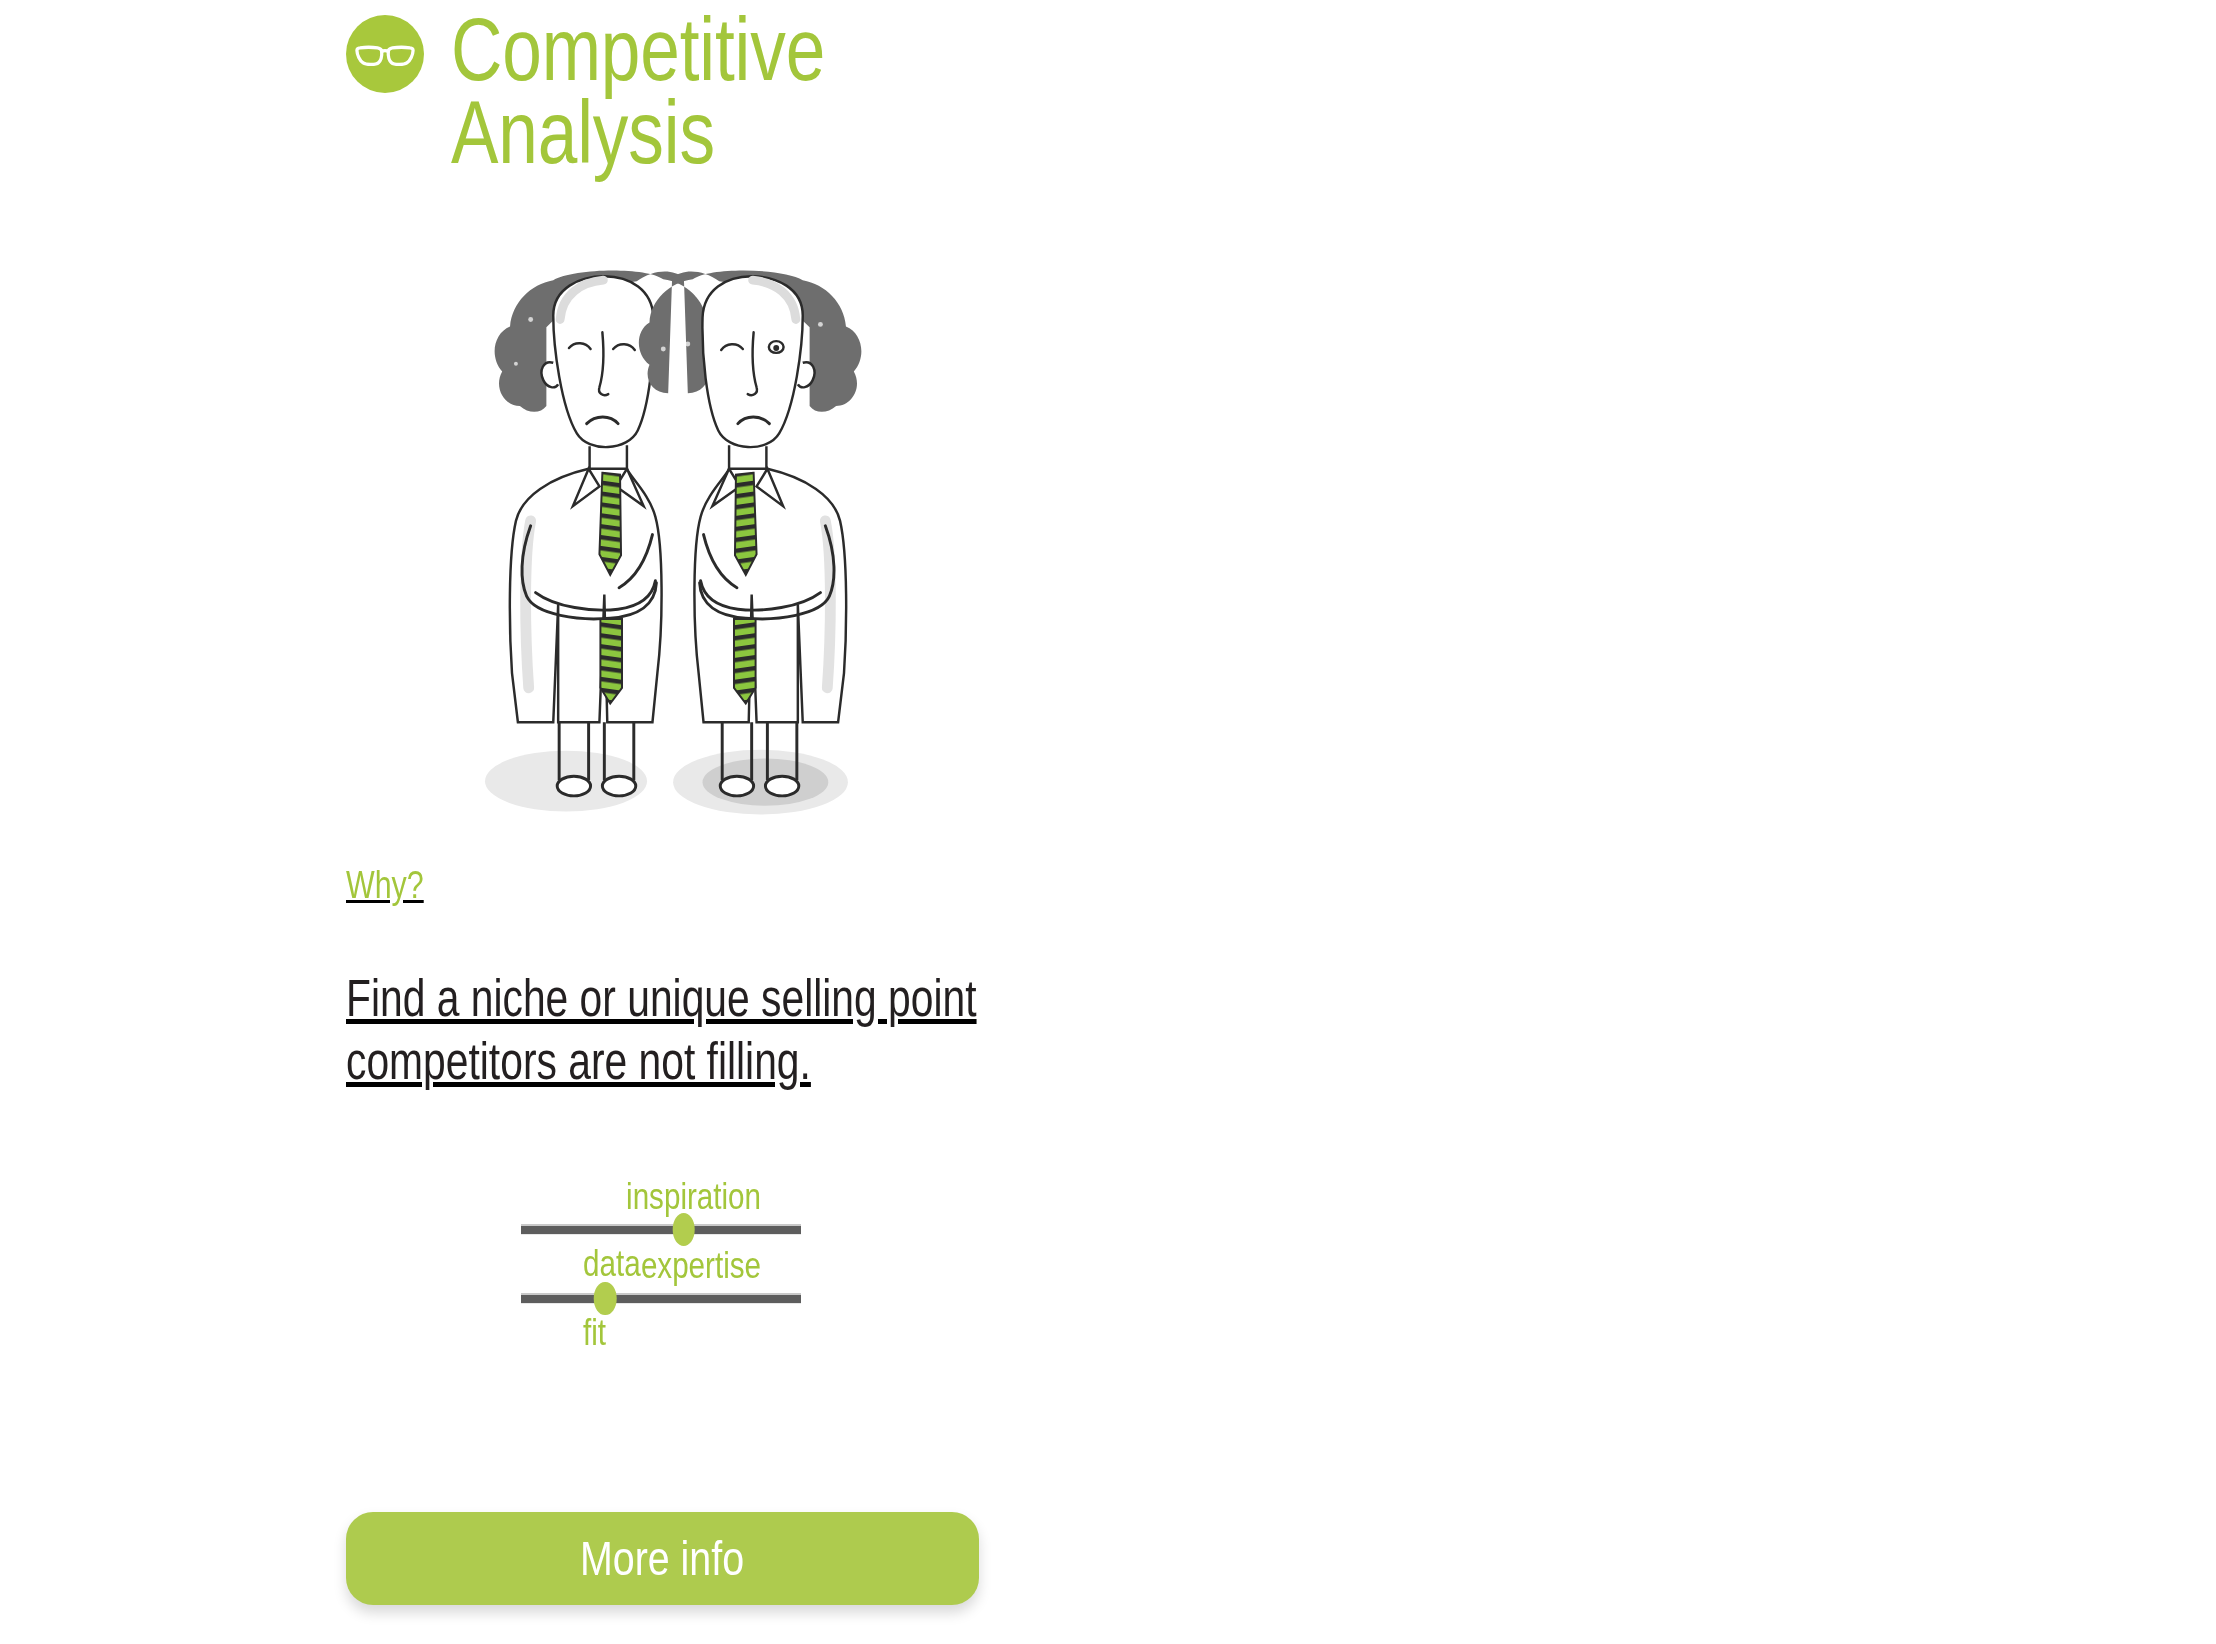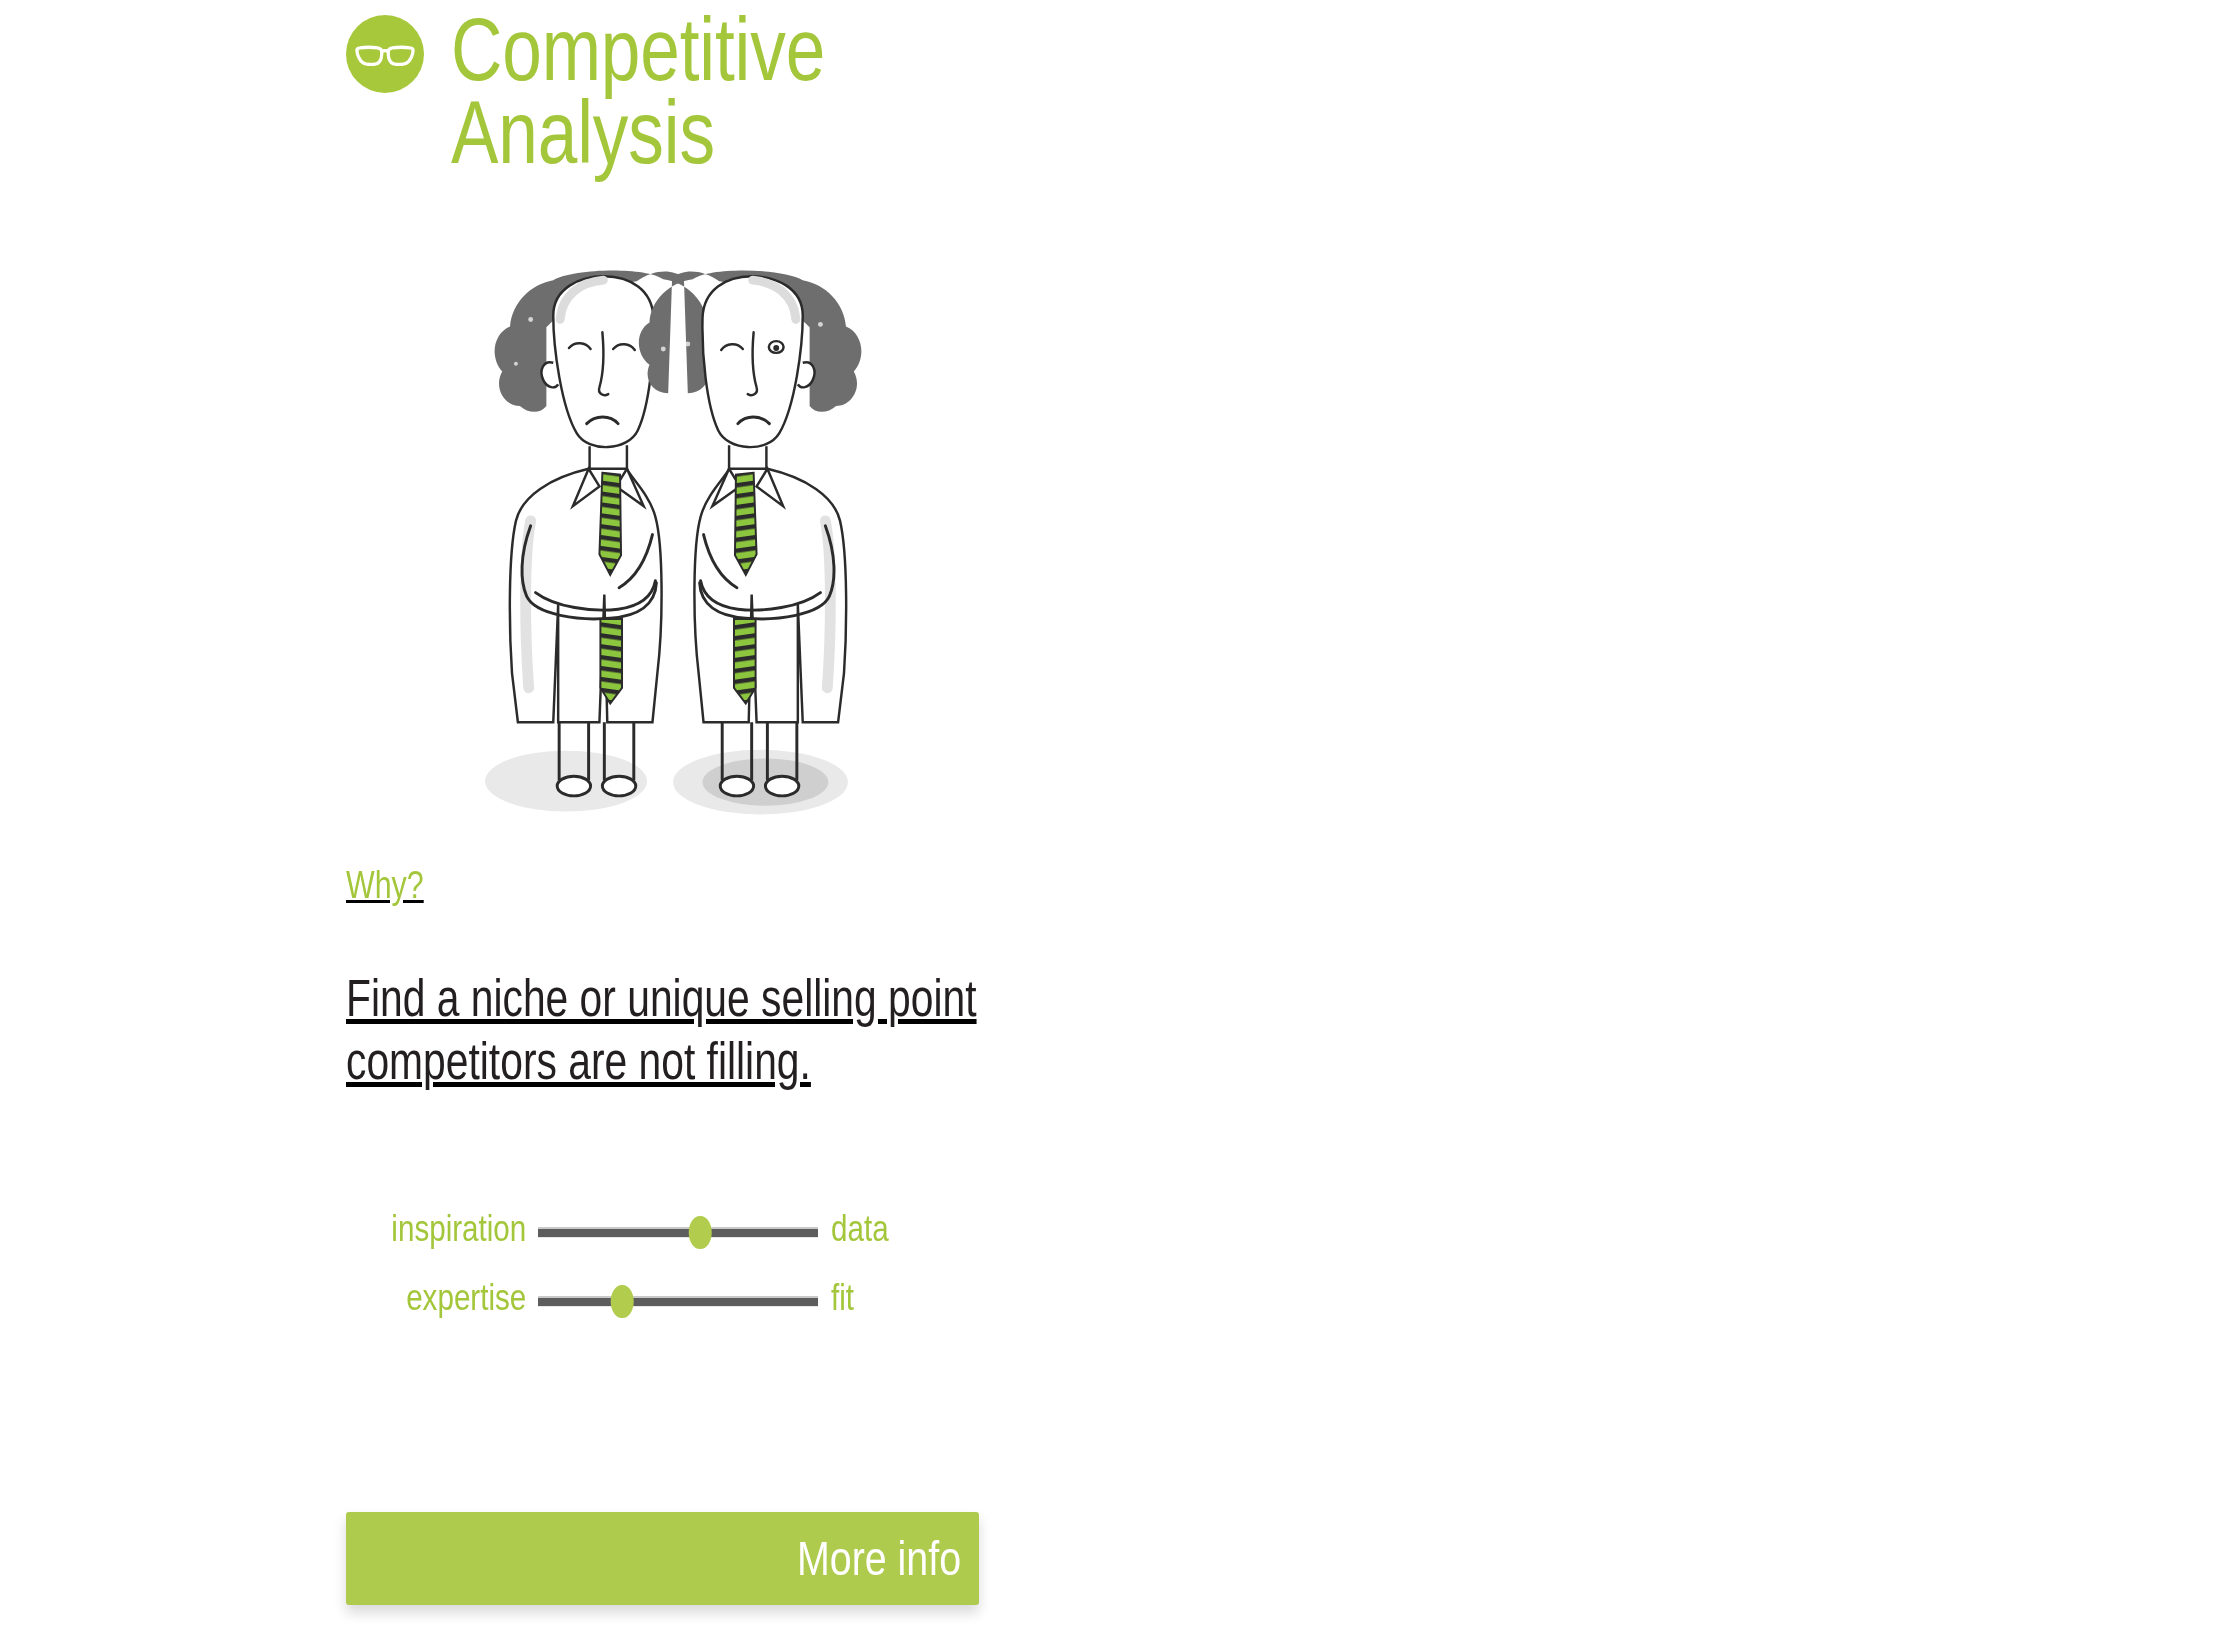--- a/index.html
+++ b/index.html
@@ -103,22 +103,23 @@
     transform: scaleX(0.80);
   }
 
   
   .sliders { position: absolute; }
   .card-left .sliders  { left: 346px;  top: 1178px; width: 619px; }
 
   .slider-row {
     position: relative;
     display: flex;
-    align-items: flex-end;
+    align-items: center;
     height: 69px;
+    flex-direction: column;
   }
   .slider-label {
     color: #a3c63b;
     font-weight: 400;
     line-height: 1;
     white-space: nowrap;
     transform: scaleX(0.80);
   }
   .slider-label-left  { text-align: right; transform-origin: right center; }
   .slider-label-right { text-align: left;  transform-origin: left center; }
@@ -155,28 +156,28 @@
     transform: translateX(-50%);
     top: 50%;
     margin-top: -16.7px;
   }
 
   
   .more-btn {
     position: absolute;
     background: #aecb4e;
     border: none;
-    border-radius: 3px;
+    border-radius: 27px;
     color: #ffffff;
     font-weight: 400;
     cursor: pointer;
     box-shadow: 0 7.9px 12.8px rgba(0,0,0,0.15);
     display: flex;
     align-items: center;
-    justify-content: flex-end;
+    justify-content: center;
     padding: 0;
     font-family: "Liberation Sans", sans-serif;
   }
   .more-btn span {
     display: inline-block;
     transform: scaleX(0.82);
     font-size: 48px;
     line-height: 1;
   }
   .card-left .more-btn  { left: 346px;  top: 1512px; width: 633px; height: 93px; }

